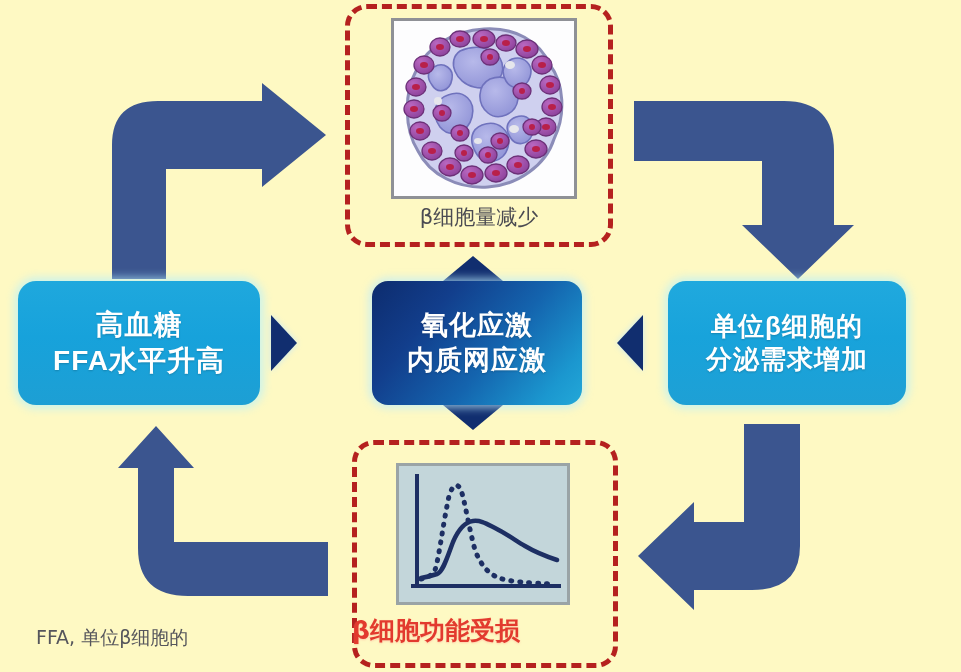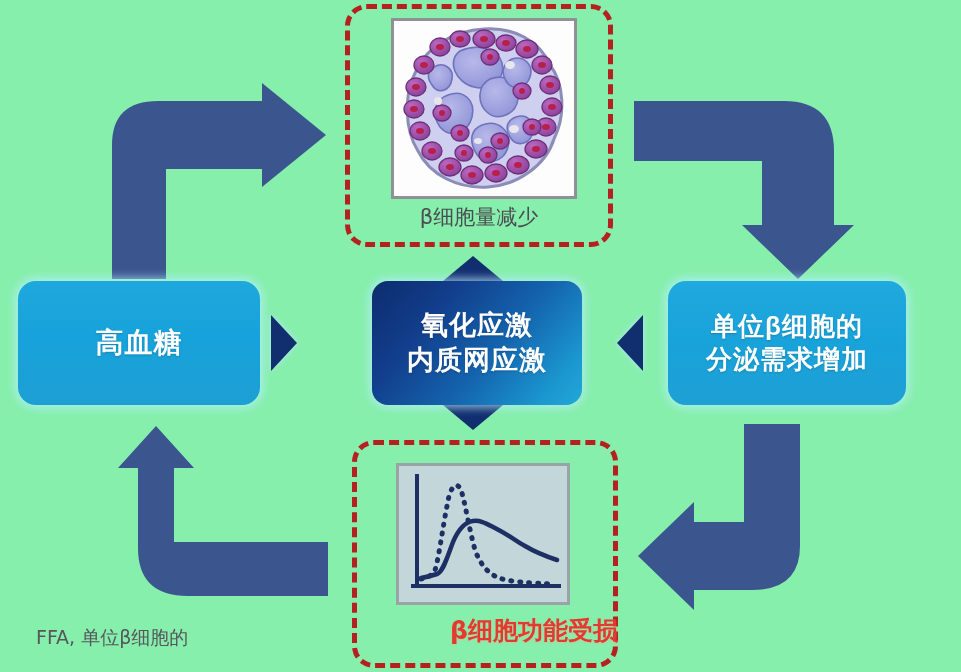--- a/index.html
+++ b/index.html
@@ -7,21 +7,21 @@
     padding: 0;
     background: #ffffff;
   }
   body {
     font-family: "Liberation Sans", "DejaVu Sans", sans-serif;
   }
   #canvas {
     position: relative;
     width: 961px;
     height: 672px;
-    background: #86efac;
+    background: #fef9c3;
     overflow: hidden;
   }
 
   
   .pbox {
     position: absolute;
     border-radius: 18px;
     display: flex;
     flex-direction: column;
     align-items: center;
@@ -140,21 +140,21 @@
     background: #c3d6da;
     border: 3px solid #9aa4a6;
     box-sizing: border-box;
   }
   #plot-svg { display: block; }
 
   #plot-caption {
     position: absolute;
     left: 352px; top: 614px;
     width: 266px;
-    text-align: right;
+    text-align: left;
     font-size: 25px;
     font-weight: bold;
     color: #e23a2e;
     text-shadow: 0 1px 2px rgba(255,170,150,0.55);
     font-family: "DejaVu Sans", sans-serif;
   }
 
   
   #footnote {
     position: absolute;
@@ -311,20 +311,21 @@
 
   <div id="plot-caption">β细胞功能受损</div>
 
   <div class="tri" id="tri-left-to-center"></div>
   <div class="tri" id="tri-right-to-center"></div>
   <div class="tri" id="tri-center-up"></div>
   <div class="tri" id="tri-center-down"></div>
 
   <div class="pbox" id="box-left">
     <div class="line">高血糖</div>
+    <div class="line">FFA水平升高</div>
   </div>
 
   <div class="pbox" id="box-center">
     <div class="line">氧化应激</div>
     <div class="line">内质网应激</div>
   </div>
 
   <div class="pbox" id="box-right">
     <div class="line">单位β细胞的</div>
     <div class="line">分泌需求增加</div>

